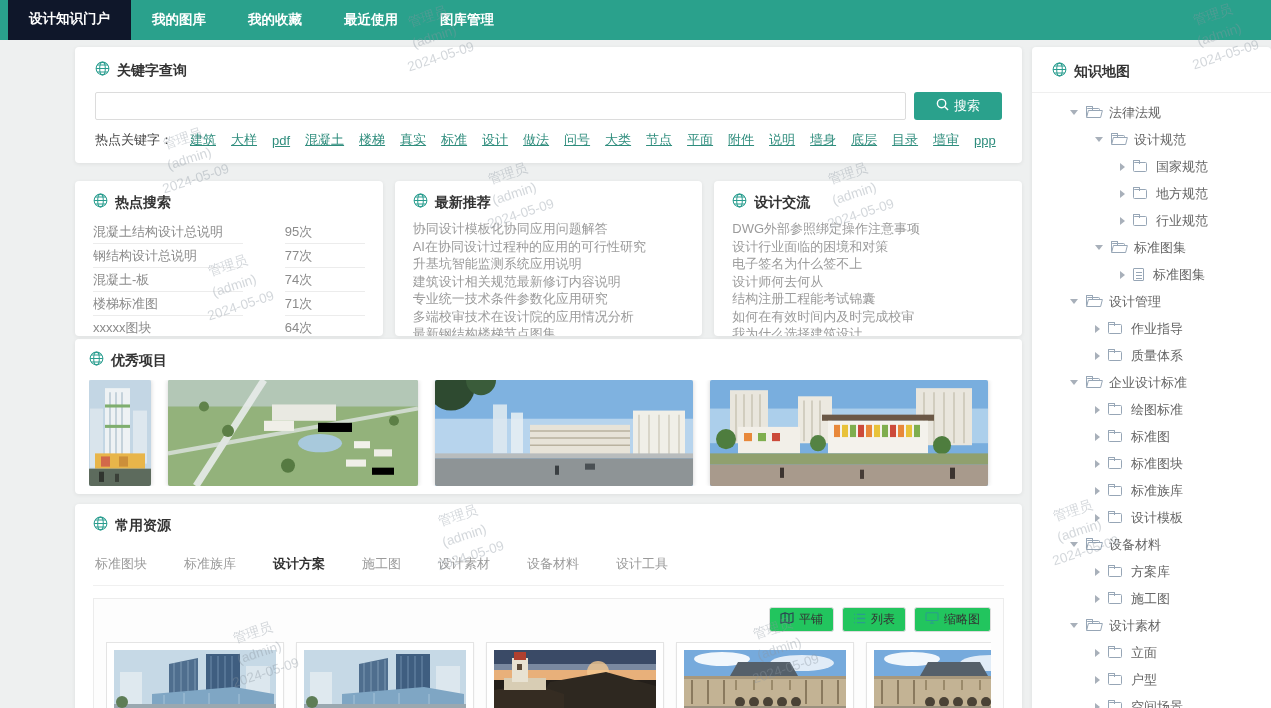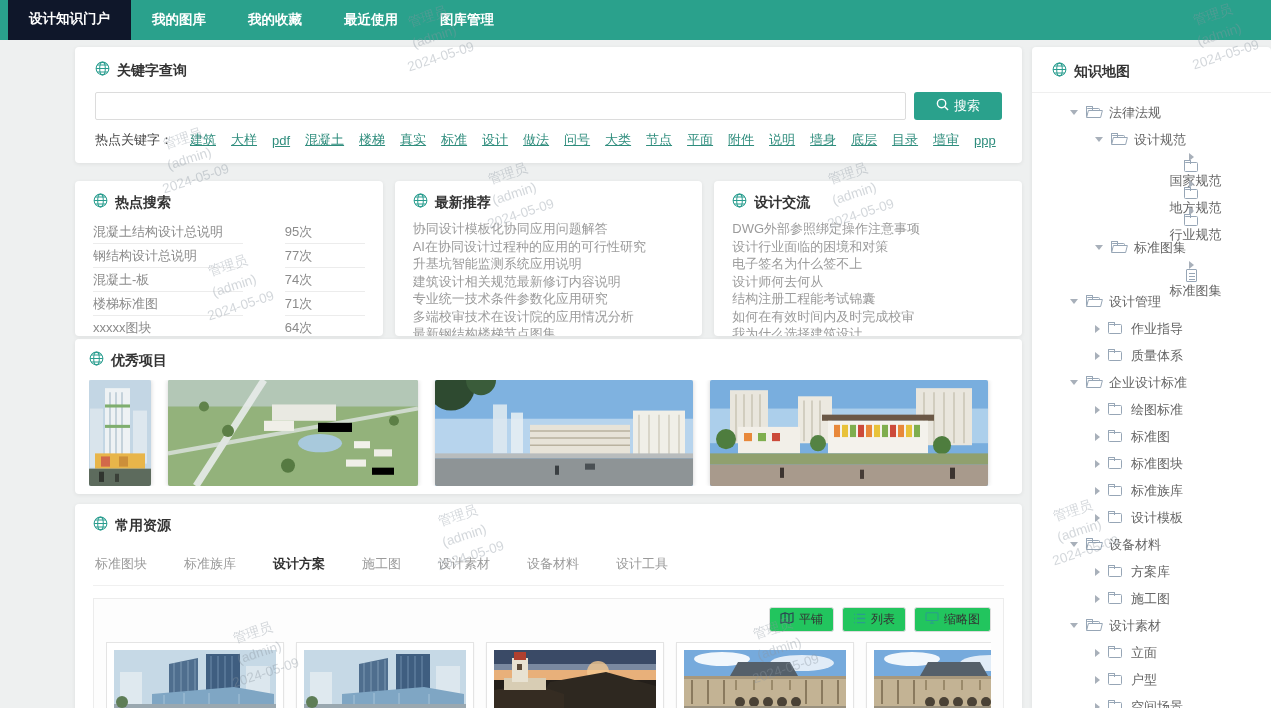--- a/index.html
+++ b/index.html
@@ -54,21 +54,21 @@
   .tg-btn { display:inline-flex; align-items:center; gap:5px; border:1px solid #dcdcdc; border-radius:3px; background:#22c55e; padding:3px 10px; font-size:12px; color:#333; cursor:pointer; }
   .res-cards { display:flex; gap:12px; margin-top:10px; overflow:hidden; }
   .res-card { flex:0 0 auto; width:178px; border:1px solid #e4e4e4; background:#fff; padding:7px 7px 0; box-shadow:0 1px 2px rgba(0,0,0,.05); cursor:pointer; }
   .res-thumb { height:62px; overflow:hidden; }
   .res-thumb svg { display:block; width:100%; height:100%; }
 
   
   .side-head { display:flex; align-items:center; gap:7px; padding:15px 0 11px 20px; border-bottom:1px solid #efefef; }
   .tree { padding-top:6px; }
   .tree-row { display:flex; align-items:center; height:27px; font-size:13px; color:#666; cursor:pointer; white-space:nowrap; }
-  .lv1 { padding-left:38px; } .lv2 { padding-left:63px; } .lv3 { padding-left:88px;flex-direction:column; }
+  .lv1 { padding-left:38px; } .lv2 { padding-left:63px; } .lv3 { padding-left:88px; }
   .arr { width:0; height:0; display:inline-block; margin-right:8px; flex:0 0 auto; }
   .arr-down { border-left:4px solid transparent; border-right:4px solid transparent; border-top:5px solid #a8b0ba; }
   .arr-right { border-top:4px solid transparent; border-bottom:4px solid transparent; border-left:5px solid #a8b0ba; }
   .ic { display:inline-block; position:relative; margin-right:9px; flex:0 0 auto; }
   .ic-folder, .ic-folder-open { width:14px; height:10px; border:1px solid #97a6b6; border-radius:1.5px; margin-top:1px; background:#fff; }
   .ic-folder::before, .ic-folder-open::before { content:""; position:absolute; top:-3px; left:-1px; width:5px; height:3px; border:1px solid #97a6b6; border-bottom:none; border-radius:1px 1px 0 0; }
   .ic-folder-open::after { content:""; position:absolute; left:-1px; bottom:-1px; width:13px; height:6px; background:#fff; border:1px solid #97a6b6; border-radius:1px; transform:skewX(-14deg); transform-origin:bottom left; }
   .ic-doc { width:11px; height:13px; border:1px solid #97a6b6; border-radius:1px; background:#fff; }
   .ic-doc::before { content:""; position:absolute; left:2px; top:3px; width:6px; height:1px; background:#97a6b6; box-shadow:0 3px 0 #97a6b6, 0 6px 0 #97a6b6; }
 

